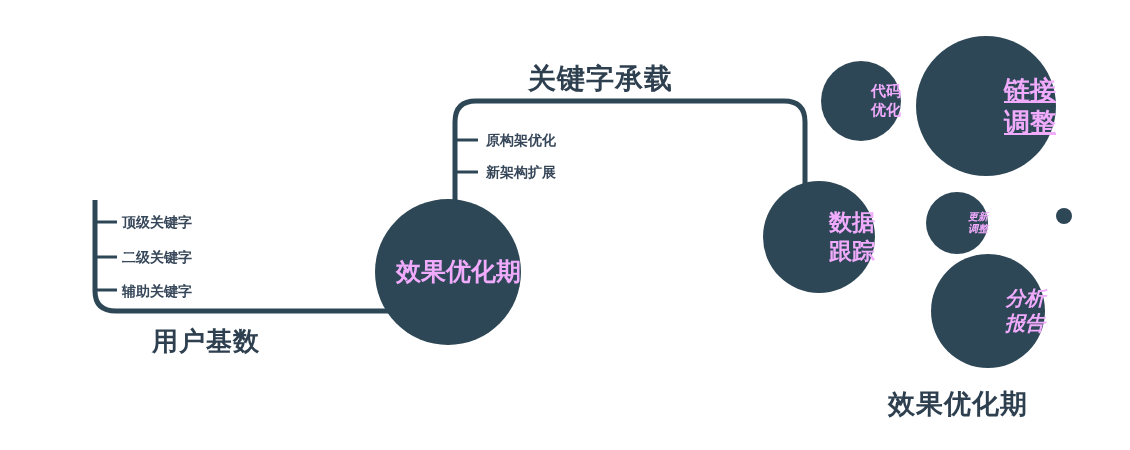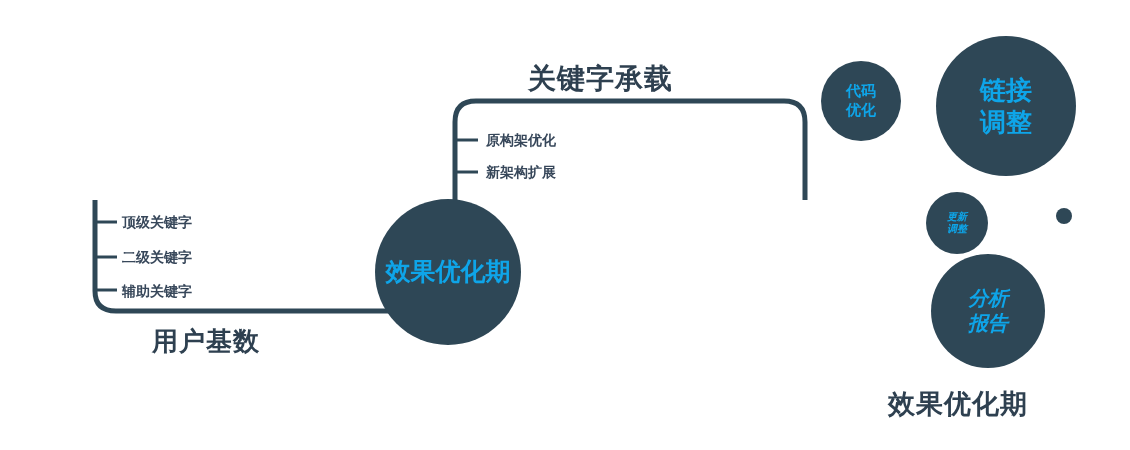--- a/index.html
+++ b/index.html
@@ -2,29 +2,29 @@
 <html><head>
 <meta charset="utf-8">
 <style>
   html,body{margin:0;padding:0;background:#ffffff;}
   .stage{
     position:relative;width:1130px;height:450px;background:#ffffff;overflow:hidden;
     font-family:"Liberation Sans","DejaVu Sans",sans-serif;
   }
   .connectors{position:absolute;left:0;top:0;width:1130px;height:450px;z-index:1;}
   .circle{
-    position:absolute;border-radius:50%;background:#2e4756;color:#0ea5e9;
-    display:flex;align-items:center;justify-content:center;text-align:center;
+    position:absolute;border-radius:50%;background:#2e4756;color:#f0abfc;
+    display:flex;align-items:center;justify-content:flex-end;text-align:center;
     z-index:2;font-weight:bold;white-space:pre-line;line-height:1.25;
   }
   .node-traffic{left:20px;top:62px;width:150px;height:150px;font-size:27px;}
   .node-structure{left:375px;top:199px;width:146px;height:146px;font-size:25px;}
   .node-data-tracking{left:763px;top:181px;width:112px;height:112px;font-size:23px;}
   .node-code-opt{left:821px;top:61px;width:80px;height:80px;font-size:15px;}
-  .node-link-adjust{left:936px;top:36px;width:140px;height:140px;font-size:26px;}
+  .node-link-adjust{left:916px;top:36px;width:140px;height:140px;font-size:26px;text-decoration:underline;}
   .node-update-adjust{left:926px;top:192px;width:62px;height:62px;font-size:10px;font-style:italic;}
   .node-analysis-report{left:931px;top:254px;width:114px;height:114px;font-size:20px;font-style:italic;}
   .dot{
     position:absolute;left:1056px;top:208px;width:16px;height:16px;border-radius:50%;
     background:#2e4756;z-index:2;
   }
   .edge-label{
     position:absolute;color:#2e4050;font-weight:bold;z-index:3;letter-spacing:1px;
   }
   .label-user-base{left:152px;top:324px;font-size:26px;}
@@ -52,20 +52,24 @@
     <path d="M 95 290 L 117 290" stroke="#2e4756" stroke-width="3"></path>
     <path d="M 455 140 L 478 140" stroke="#2e4756" stroke-width="3"></path>
     <path d="M 455 172 L 478 172" stroke="#2e4756" stroke-width="3"></path>
   </svg>
 
 
   <div class="circle node-structure">
     <span>效果优化期</span>
   </div>
 
+  <div class="circle node-data-tracking">
+    <span>数据
+跟踪</span>
+  </div>
 
   <div class="circle node-code-opt">
     <span>代码
 优化</span>
   </div>
 
   <div class="circle node-link-adjust">
     <span>链接
 调整</span>
   </div>

